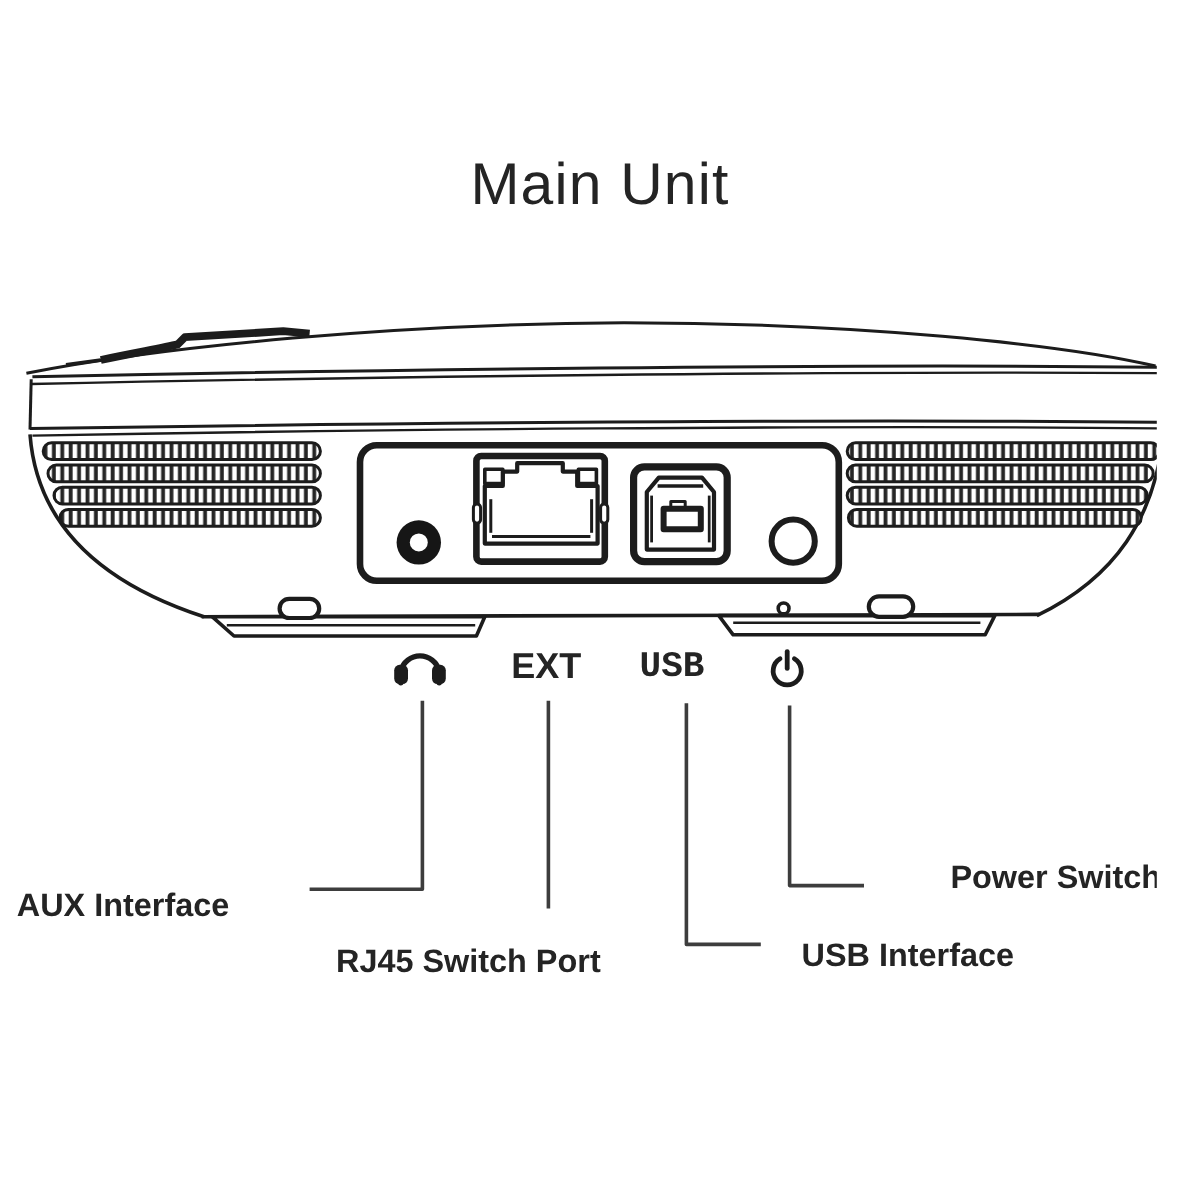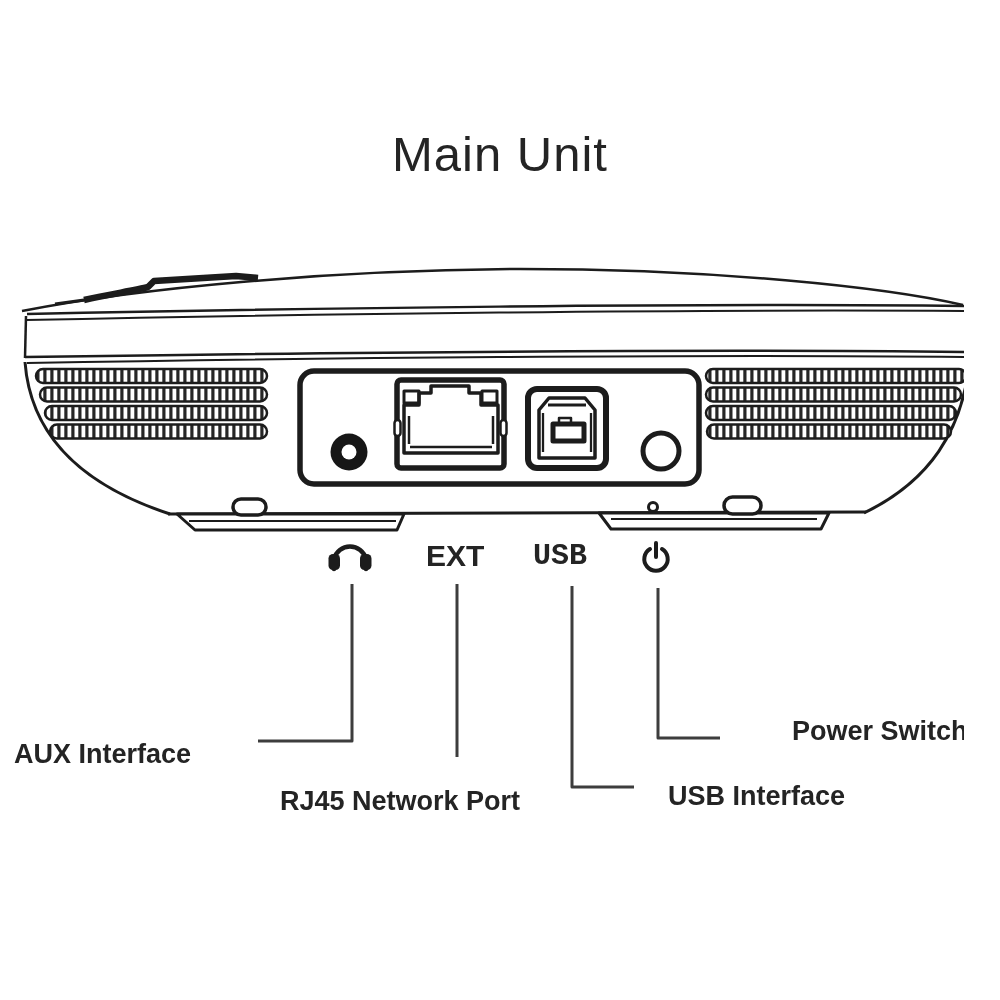--- a/index.html
+++ b/index.html
@@ -159,17 +159,17 @@
       <path d="M457,584 L457,757"></path>
       <path d="M572,586 L572,787 L634,787"></path>
       <path d="M658,588 L658,738 L720,738"></path>
     </g>
   </svg>
 
   <div class="port-label ext">EXT</div>
   <div class="port-label usb">USB</div>
 
   <div class="callout aux">AUX Interface</div>
-  <div class="callout rj45">RJ45 Network Port</div>
+  <div class="callout rj45">RJ45 Switch Port</div>
   <div class="callout power">Power Switch</div>
   <div class="callout usbif">USB Interface</div>
 
 </div>
 
 </body></html>

